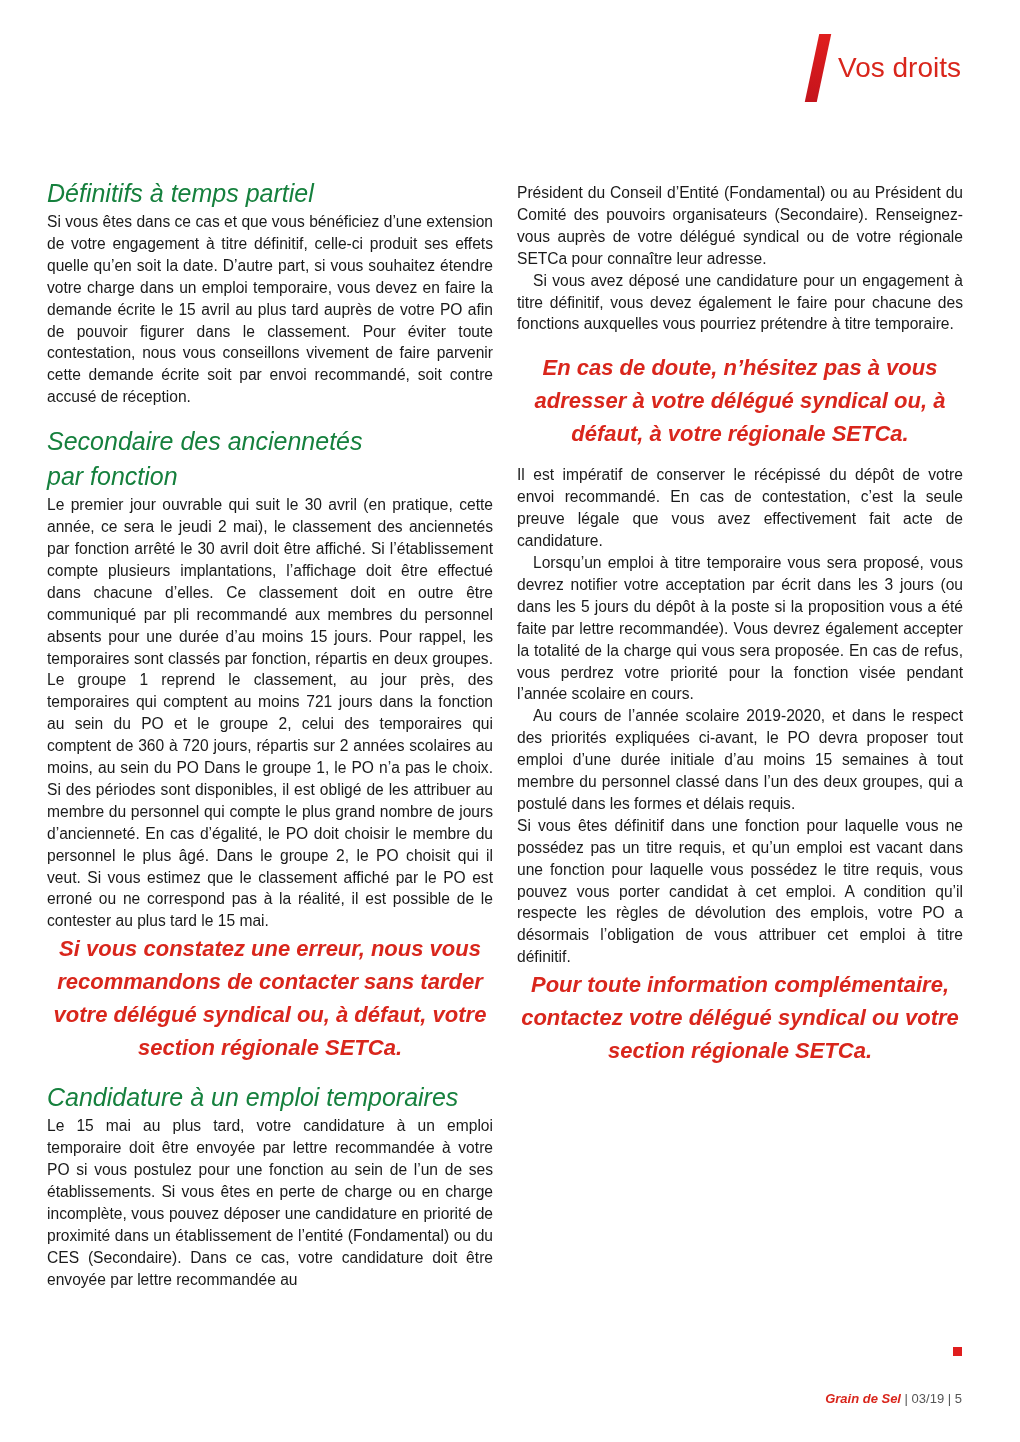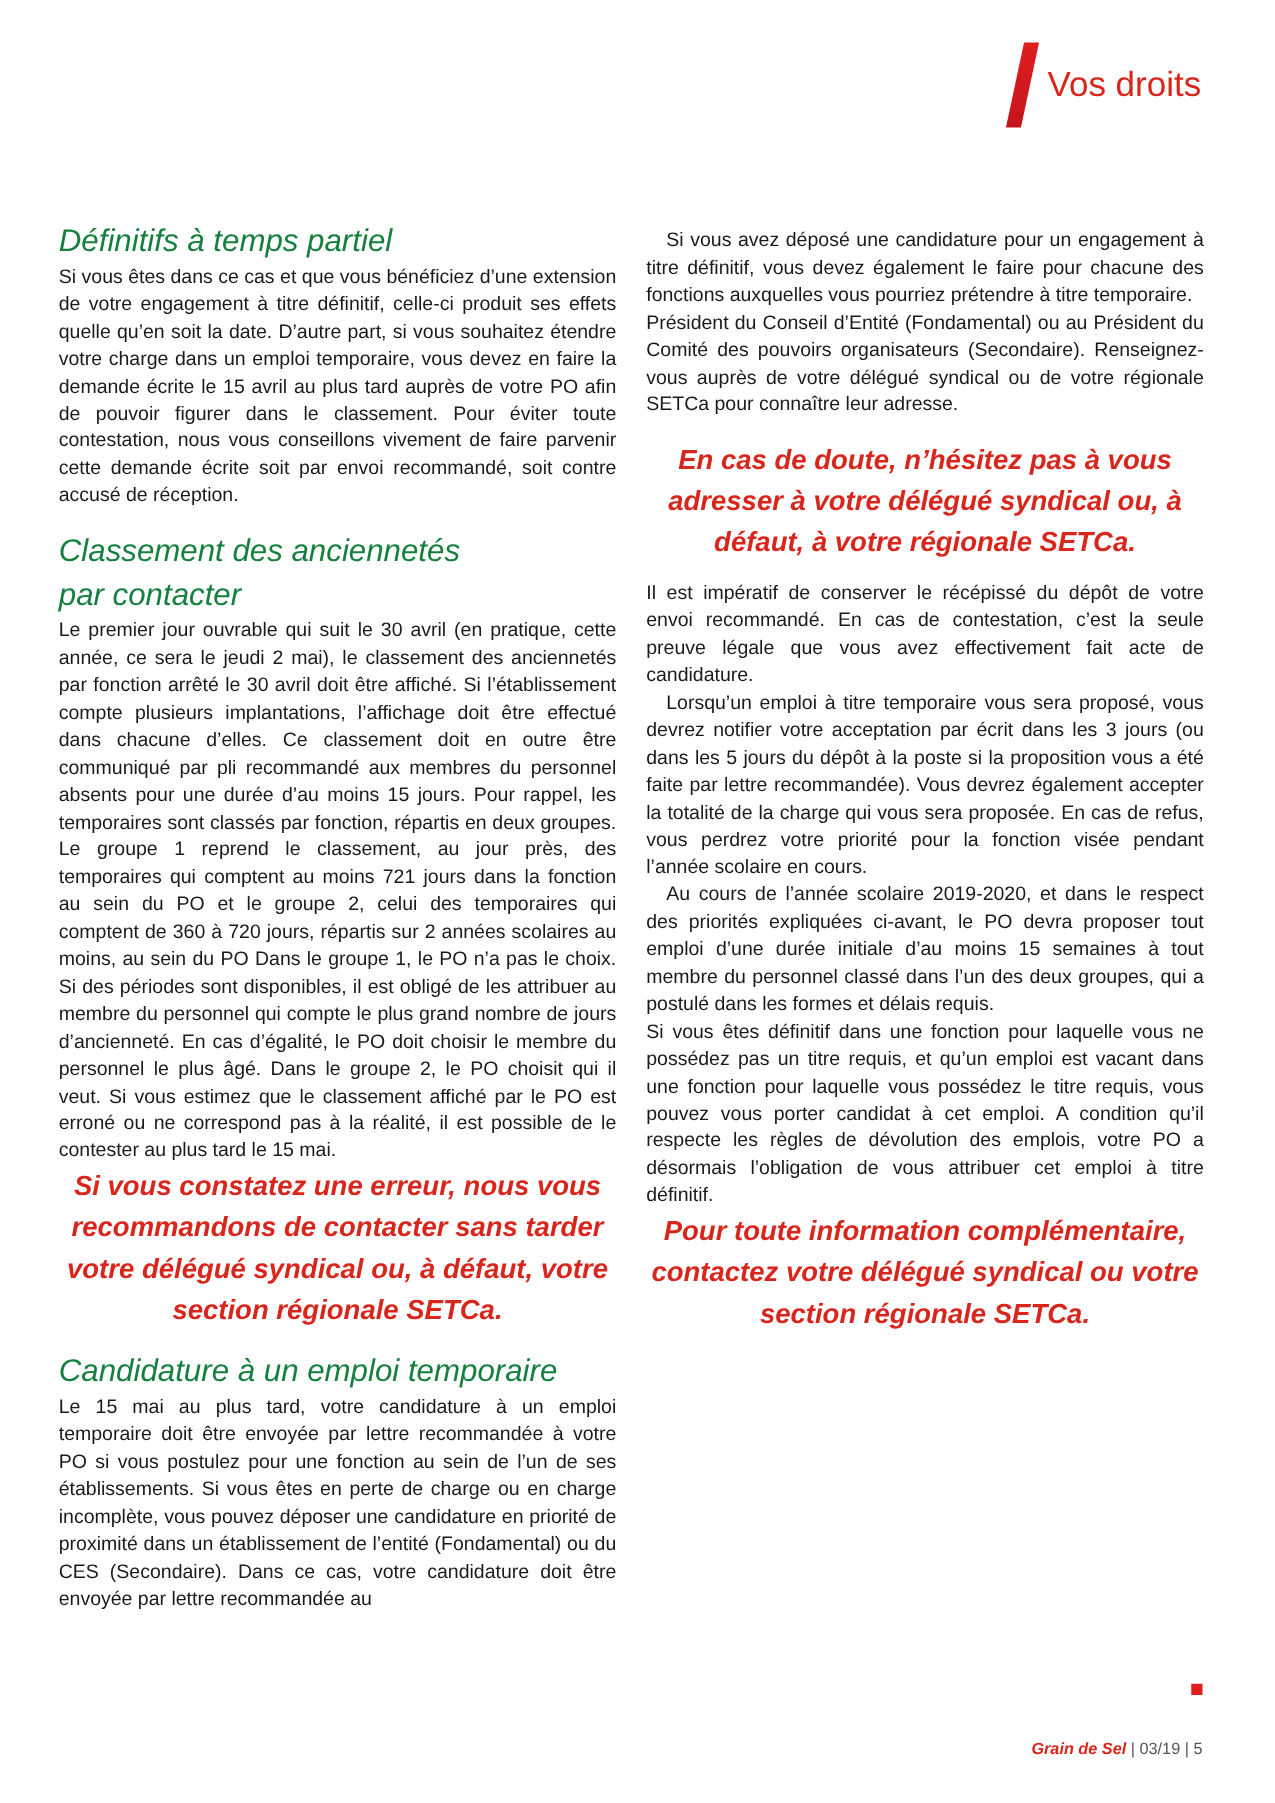--- a/index.html
+++ b/index.html
@@ -26,30 +26,30 @@
 <body>
 
 <div class="header">
   <div class="slash"></div>
   <div class="section-label">Vos droits</div>
 </div>
 
 <div class="col col-left">
   <h2 class="h2">Définitifs à temps partiel</h2>
   <p class="p">Si vous êtes dans ce cas et que vous bénéficiez d’une extension de votre engagement à titre définitif, celle-ci produit ses effets quelle qu’en soit la date. D’autre part, si vous souhaitez étendre votre charge dans un emploi temporaire, vous devez en faire la demande écrite le 15 avril au plus tard auprès de votre PO afin de pouvoir figurer dans le classement. Pour éviter toute contestation, nous vous conseillons vivement de faire parvenir cette demande écrite soit par envoi recommandé, soit contre accusé de réception.</p>
-  <h2 class="h2" style="margin-top:16px; width:340px;">Classement des anciennetés par contacter</h2>
+  <h2 class="h2" style="margin-top:16px; width:340px;">Secondaire des anciennetés par fonction</h2>
   <p class="p">Le premier jour ouvrable qui suit le 30 avril (en pratique, cette année, ce sera le jeudi 2 mai), le classement des anciennetés par fonction arrêté le 30 avril doit être affiché. Si l’établissement compte plusieurs implantations, l’affichage doit être effectué dans chacune d’elles. Ce classement doit en outre être communiqué par pli recommandé aux membres du personnel absents pour une durée d’au moins 15 jours. Pour rappel, les temporaires sont classés par fonction, répartis en deux groupes. Le groupe 1 reprend le classement, au jour près, des temporaires qui comptent au moins 721 jours dans la fonction au sein du PO et le groupe 2, celui des temporaires qui comptent de 360 à 720 jours, répartis sur 2 années scolaires au moins, au sein du PO Dans le groupe 1, le PO n’a pas le choix. Si des périodes sont disponibles, il est obligé de les attribuer au membre du personnel qui compte le plus grand nombre de jours d’ancienneté. En cas d’égalité, le PO doit choisir le membre du personnel le plus âgé. Dans le groupe 2, le PO choisit qui il veut. Si vous estimez que le classement affiché par le PO est erroné ou ne correspond pas à la réalité, il est possible de le contester au plus tard le 15 mai.</p>
   <p class="callout" style="">Si vous constatez une erreur, nous vous recommandons de contacter sans tarder votre délégué syndical ou, à défaut, votre section régionale SETCa.</p>
-  <h2 class="h2" style="margin-top:16px;">Candidature à un emploi temporaire</h2>
+  <h2 class="h2" style="margin-top:16px;">Candidature à un emploi temporaires</h2>
   <p class="p">Le 15 mai au plus tard, votre candidature à un emploi temporaire doit être envoyée par lettre recommandée à votre PO si vous postulez pour une fonction au sein de l’un de ses établissements. Si vous êtes en perte de charge ou en charge incomplète, vous pouvez déposer une candidature en priorité de proximité dans un établissement de l’entité (Fondamental) ou du CES (Secondaire). Dans ce cas, votre candidature doit être envoyée par lettre recommandée au</p>
 </div>
 
 <div class="col col-right">
+  <p class="p">Président du Conseil d’Entité (Fondamental) ou au Président du Comité des pouvoirs organisateurs (Secondaire). Renseignez-vous auprès de votre délégué syndical ou de votre régionale SETCa pour connaître leur adresse.</p>
   <p class="p indent">Si vous avez déposé une candidature pour un engagement à titre définitif, vous devez également le faire pour chacune des fonctions auxquelles vous pourriez prétendre à titre temporaire.</p>
-  <p class="p">Président du Conseil d’Entité (Fondamental) ou au Président du Comité des pouvoirs organisateurs (Secondaire). Renseignez-vous auprès de votre délégué syndical ou de votre régionale SETCa pour connaître leur adresse.</p>
   <p class="callout" style="margin-top:16px;">En cas de doute, n’hésitez pas à vous adresser à votre délégué syndical ou, à défaut, à votre régionale SETCa.</p>
   <p class="p" style="margin-top:14px;">Il est impératif de conserver le récépissé du dépôt de votre envoi recommandé. En cas de contestation, c’est la seule preuve légale que vous avez effectivement fait acte de candidature.</p>
   <p class="p indent">Lorsqu’un emploi à titre temporaire vous sera proposé, vous devrez notifier votre acceptation par écrit dans les 3 jours (ou dans les 5 jours du dépôt à la poste si la proposition vous a été faite par lettre recommandée). Vous devrez également accepter la totalité de la charge qui vous sera proposée. En cas de refus, vous perdrez votre priorité pour la fonction visée pendant l’année scolaire en cours.</p>
   <p class="p indent">Au cours de l’année scolaire 2019-2020, et dans le respect des priorités expliquées ci-avant, le PO devra proposer tout emploi d’une durée initiale d’au moins 15 semaines à tout membre du personnel classé dans l’un des deux groupes, qui a postulé dans les formes et délais requis.</p>
   <p class="p">Si vous êtes définitif dans une fonction pour laquelle vous ne possédez pas un titre requis, et qu’un emploi est vacant dans une fonction pour laquelle vous possédez le titre requis, vous pouvez vous porter candidat à cet emploi. A condition qu’il respecte les règles de dévolution des emplois, votre PO a désormais l’obligation de vous attribuer cet emploi à titre définitif.</p>
   <p class="callout" style="">Pour toute information complémentaire, contactez votre délégué syndical ou votre section régionale SETCa.</p>
 </div>
 
 <div class="end-square"></div>
 

